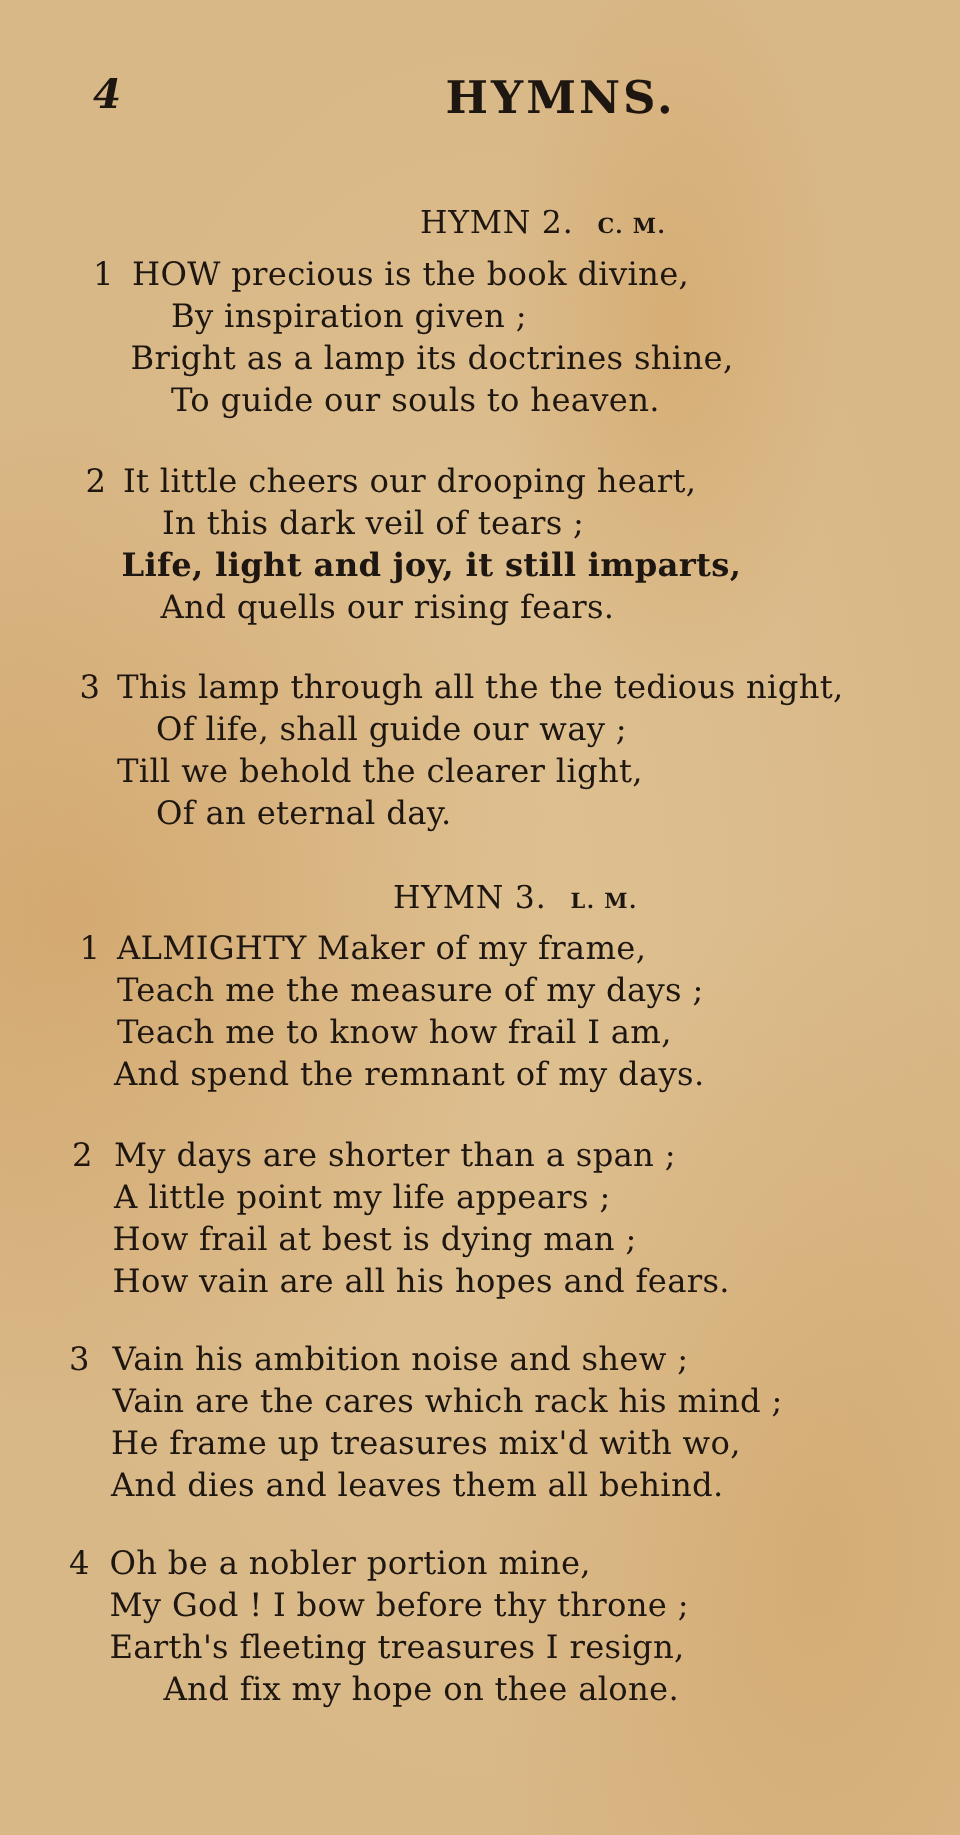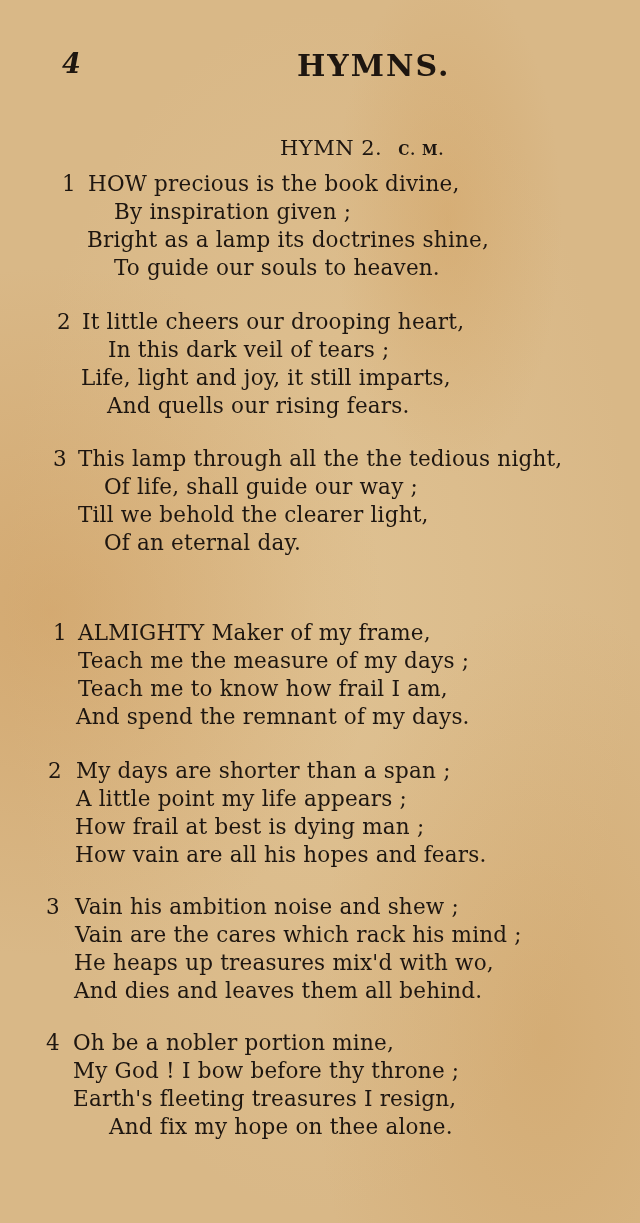--- a/index.html
+++ b/index.html
@@ -40,32 +40,35 @@
     <span class="line" style="left:88px; top:171px;">HOW precious is the book divine,</span>
     <span class="line" style="left:114px; top:199px;">By inspiration given ;</span>
     <span class="line" style="left:87px; top:227px;">Bright as a lamp its doctrines shine,</span>
     <span class="line" style="left:114px; top:255px;">To guide our souls to heaven.</span>
   </div>
 
   <div>
     <span class="num" style="left:57px; top:309px;">2</span>
     <span class="line" style="left:82px; top:309px;">It little cheers our drooping heart,</span>
     <span class="line" style="left:108px; top:337px;">In this dark veil of tears ;</span>
-    <span class="line" style="left:81px; top:365px;">Life, light and joy, it still imparts,</span>
+    <span class="line" style="left:81px; top:365px;font-weight:bold;">Life, light and joy, it still imparts,</span>
     <span class="line" style="left:107px; top:393px;">And quells our rising fears.</span>
   </div>
 
   <div>
     <span class="num" style="left:53px; top:446px;">3</span>
     <span class="line" style="left:78px; top:446px;">This lamp through all the the tedious night,</span>
     <span class="line" style="left:104px; top:474px;">Of life, shall guide our way ;</span>
     <span class="line" style="left:78px; top:502px;">Till we behold the clearer light,</span>
     <span class="line" style="left:104px; top:530px;">Of an eternal day.</span>
   </div>
 
+  <div class="hymn-title" style="left:262px; top:586px;">
+    <span>HYMN 3.</span><span class="meter">L. M.</span>
+  </div>
 
   <div>
     <span class="num" style="left:53px; top:620px;">1</span>
     <span class="line" style="left:78px; top:620px;">ALMIGHTY Maker of my frame,</span>
     <span class="line" style="left:78px; top:648px;">Teach me the measure of my days ;</span>
     <span class="line" style="left:78px; top:676px;">Teach me to know how frail I am,</span>
     <span class="line" style="left:76px; top:704px;">And spend the remnant of my days.</span>
   </div>
 
   <div>
@@ -73,21 +76,21 @@
     <span class="line" style="left:76px; top:758px;text-align:right;">My days are shorter than a span ;</span>
     <span class="line" style="left:76px; top:786px;">A little point my life appears ;</span>
     <span class="line" style="left:75px; top:814px;">How frail at best is dying man ;</span>
     <span class="line" style="left:75px; top:842px;">How vain are all his hopes and fears.</span>
   </div>
 
   <div>
     <span class="num" style="left:46px; top:894px;">3</span>
     <span class="line" style="left:75px; top:894px;">Vain his ambition noise and shew ;</span>
     <span class="line" style="left:75px; top:922px;">Vain are the cares which rack his mind ;</span>
-    <span class="line" style="left:74px; top:950px;">He heaps up treasures mix'd with wo,</span>
+    <span class="line" style="left:74px; top:950px;">He frame up treasures mix'd with wo,</span>
     <span class="line" style="left:74px; top:978px;">And dies and leaves them all behind.</span>
   </div>
 
   <div>
     <span class="num" style="left:46px; top:1030px;">4</span>
     <span class="line" style="left:73px; top:1030px;">Oh be a nobler portion mine,</span>
     <span class="line" style="left:73px; top:1058px;text-align:center;">My God ! I bow before thy throne ;</span>
     <span class="line" style="left:73px; top:1086px;">Earth's fleeting treasures I resign,</span>
     <span class="line" style="left:73px; top:1114px;margin-left:36px;">And fix my hope on thee alone.</span>
   </div>

